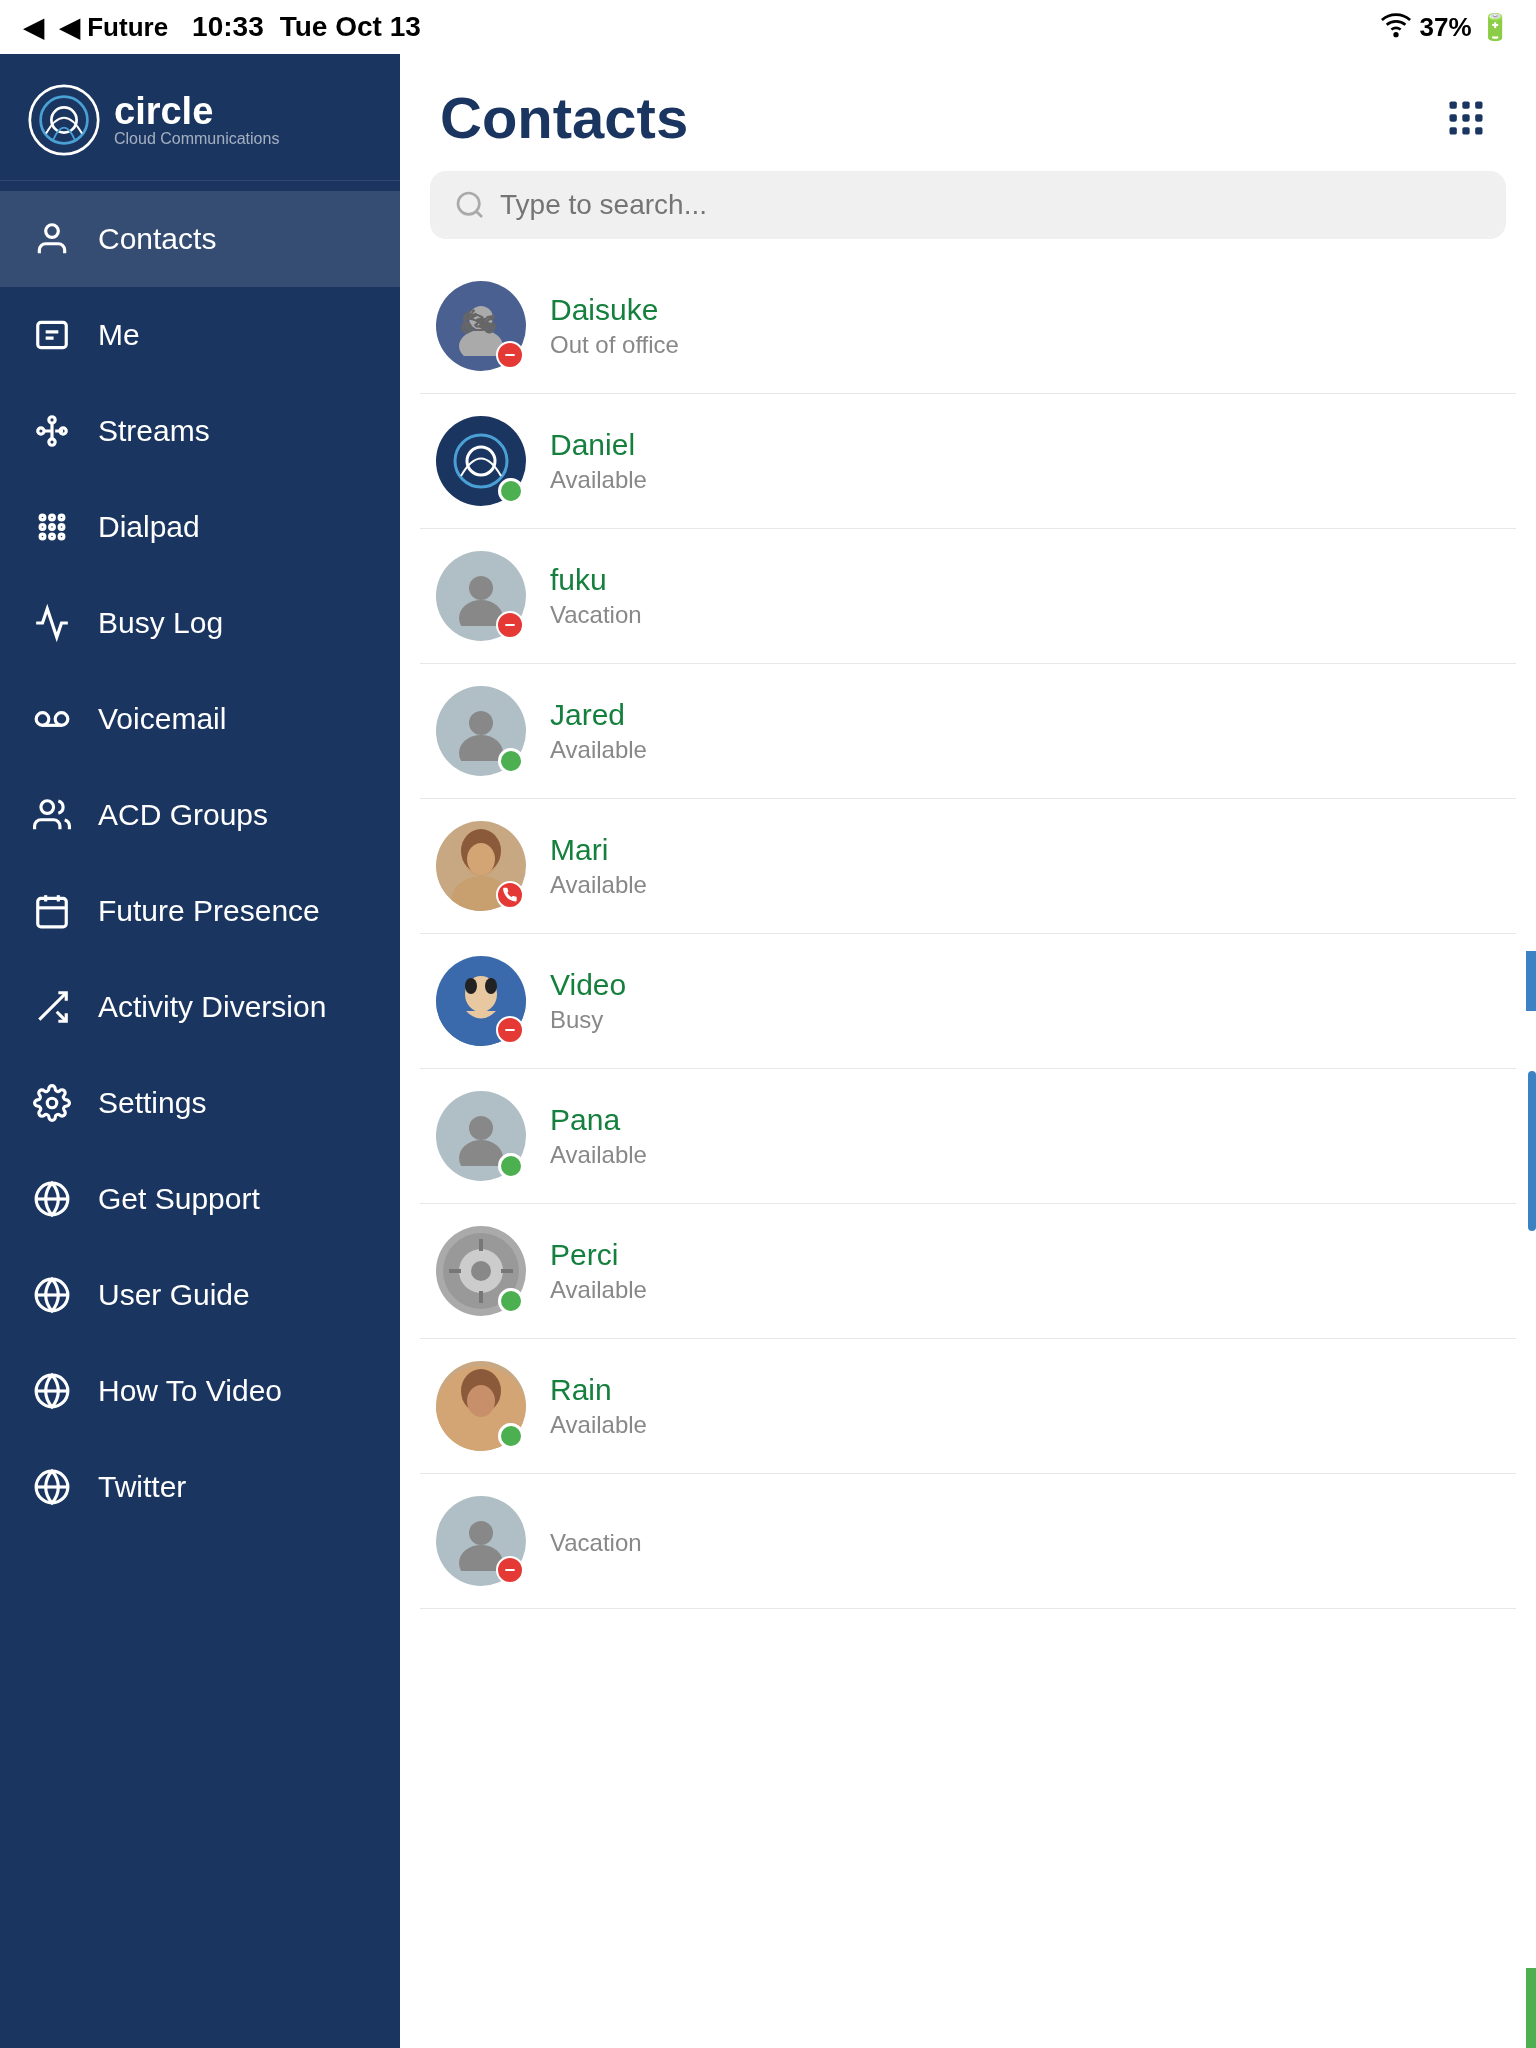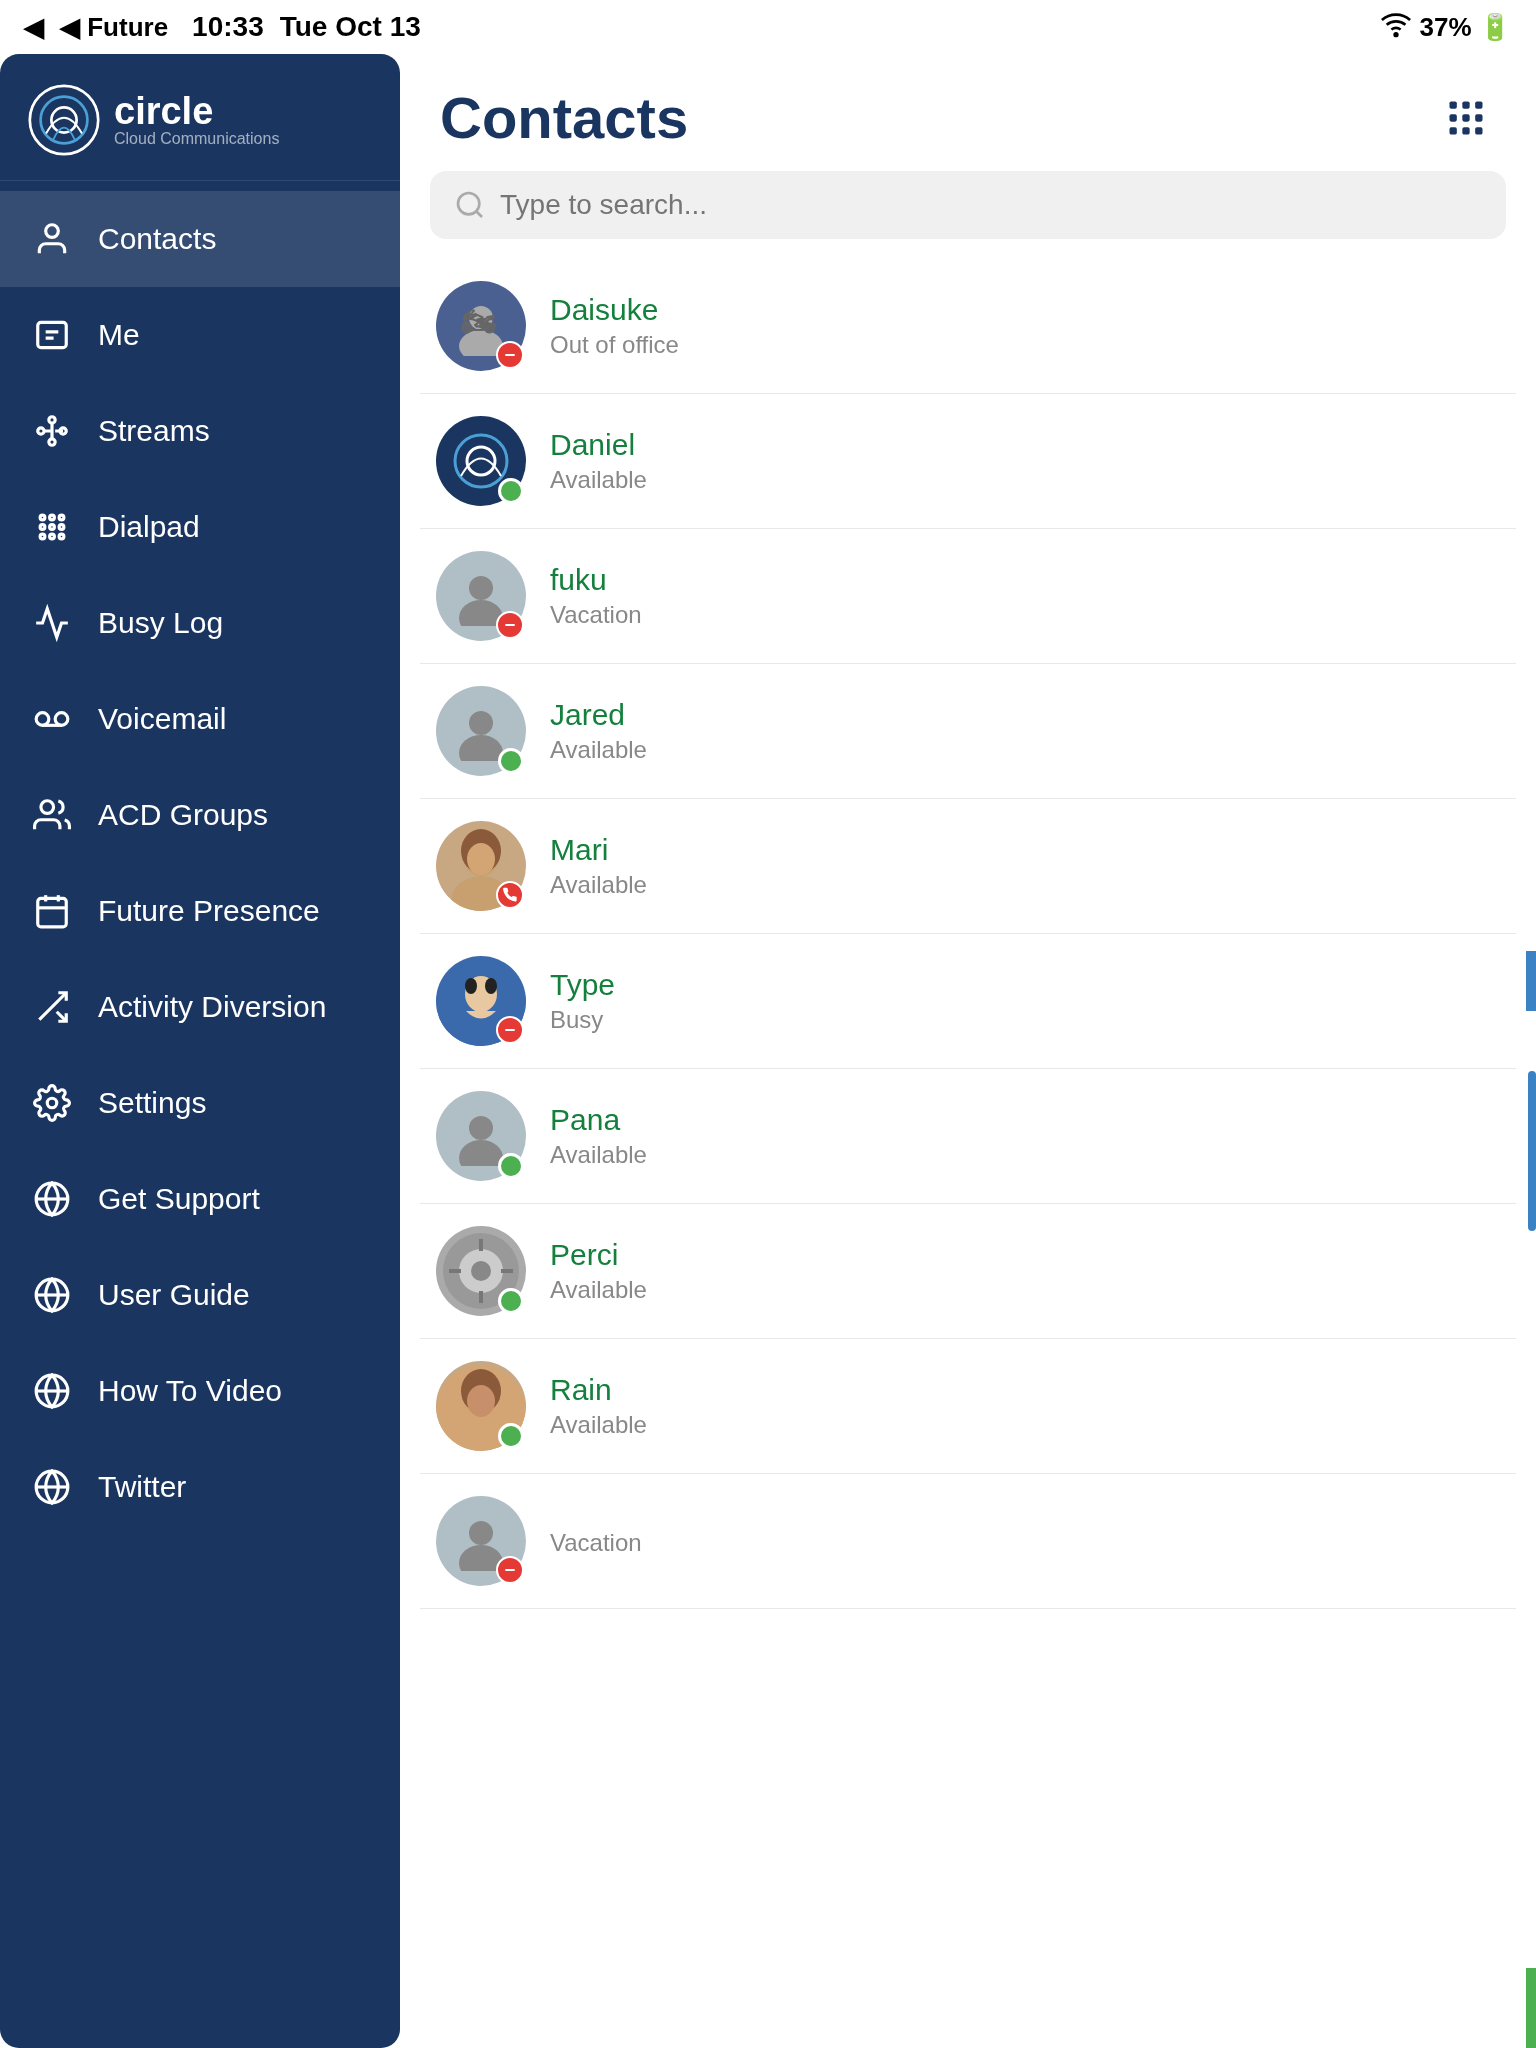--- a/index.html
+++ b/index.html
@@ -30,21 +30,20 @@
     }
 
     
     .sidebar {
       width: 400px;
       background: #1a3560;
       display: flex;
       flex-direction: column;
       flex-shrink: 0;
       overflow-y: auto;
-      border-radius: 19px;
     }
     .sidebar-logo {
       padding: 30px 28px 24px;
       border-bottom: 1px solid rgba(255,255,255,0.1);
     }
     .logo-container {
       display: flex;
       align-items: center;
       gap: 14px;
     }
@@ -561,21 +560,21 @@
                 <path d="M30 55 Q45 70 60 55" fill="#e8c8a0"></path>
               </svg>
             </div>
             <div class="status-icon" style="background:#e53935;">
               <svg width="16" height="16" viewBox="0 0 24 24" fill="white">
                   <line x1="5" y1="12" x2="19" y2="12" stroke="white" stroke-width="3"></line>
                 </svg>
             </div>
           </div>
           <div class="contact-info">
-            <div class="contact-name">Type</div>
+            <div class="contact-name">Video</div>
             <div class="contact-status">Busy</div>
           </div>
         </div>
 
         <div class="contact-item">
           <div class="avatar-wrap">
             <div class="avatar avatar-gray">
               <svg width="60" height="60" viewBox="0 0 60 60" fill="none">
                   <ellipse cx="30" cy="22" rx="12" ry="12" fill="#888"></ellipse>
                   <ellipse cx="30" cy="52" rx="22" ry="18" fill="#888"></ellipse>

